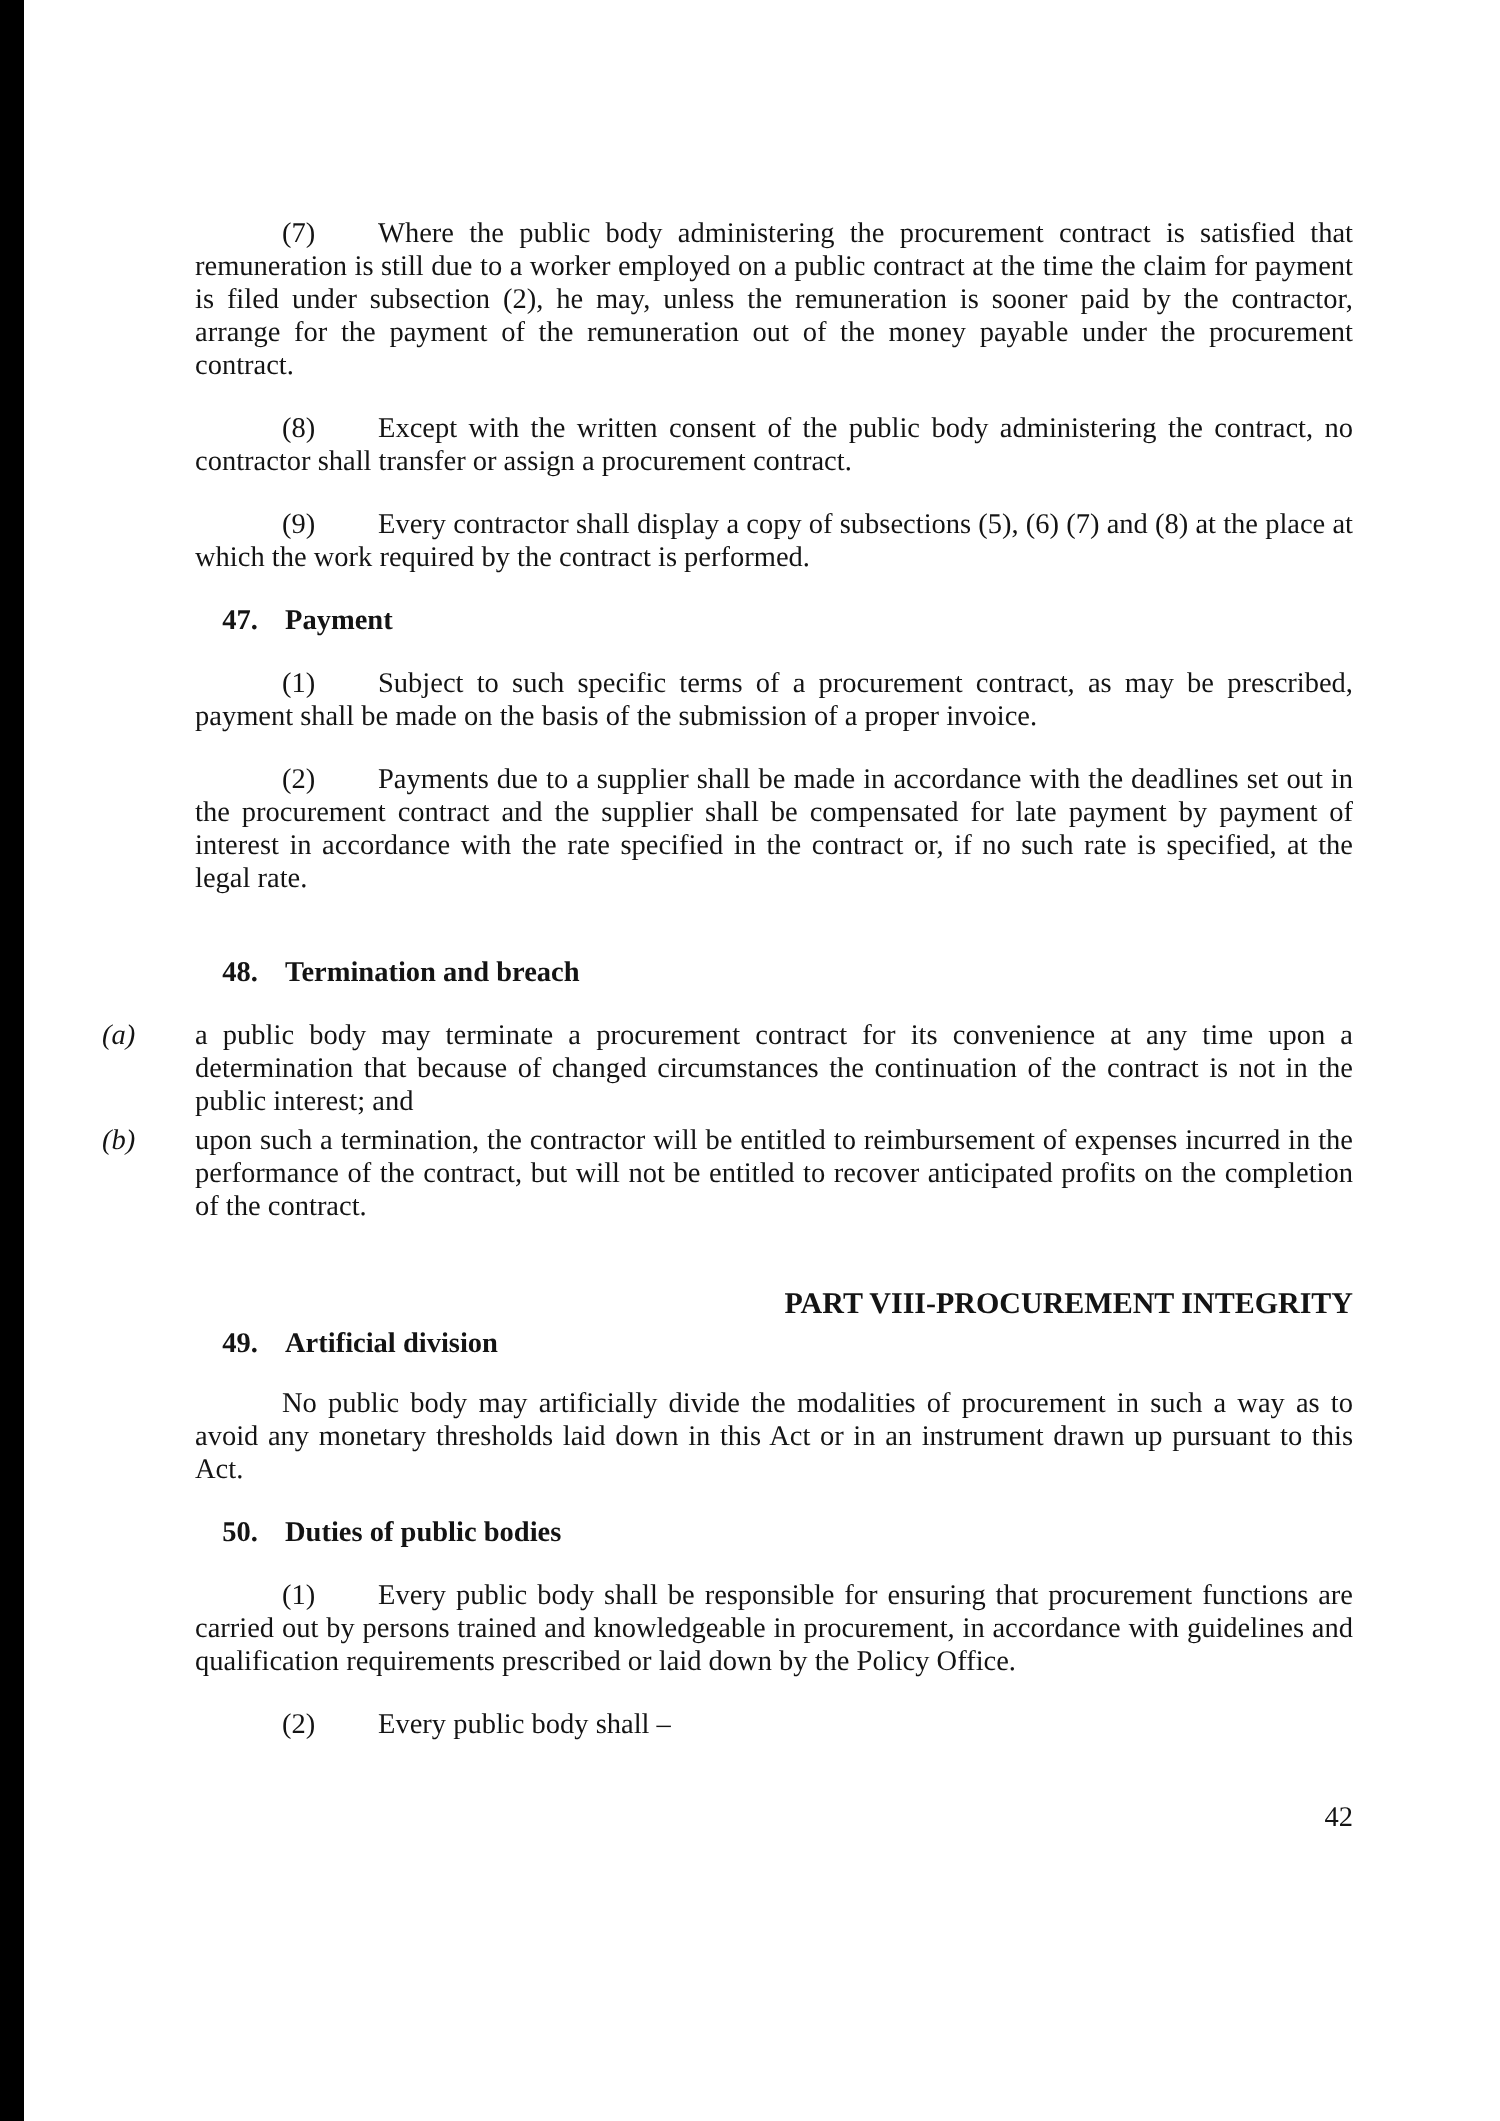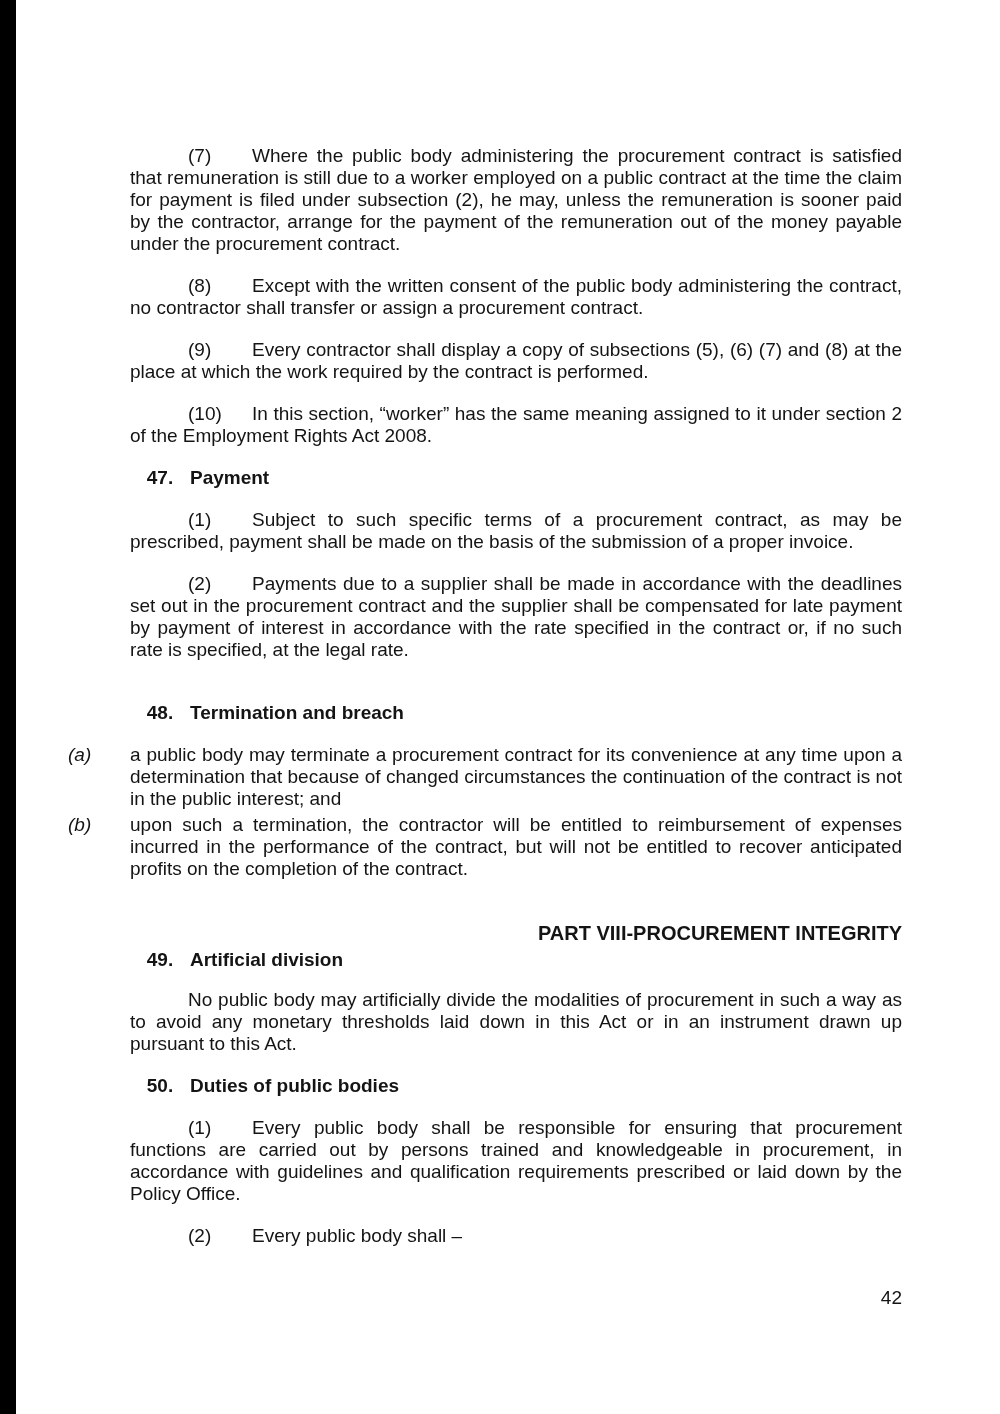--- a/index.html
+++ b/index.html
@@ -2,21 +2,21 @@
 <html><head>
 <meta charset="utf-8">
 <style>
   html, body { margin: 0; padding: 0; background: #ffffff; }
   .page {
     position: relative;
     width: 1000px;
     height: 1414px;
     background: #ffffff;
     overflow: hidden;
-    font-family: Liberation Sans, sans-serif;
+    font-family: Liberation Serif, serif;
     color: #141414;
   }
   .scan-bar {
     position: absolute;
     left: 0; top: 0;
     width: 16px; height: 1414px;
     background: #000000;
   }
   .content {
     position: absolute;
@@ -56,21 +56,20 @@
   <div class="scan-bar"></div>
 
   <div class="content">
 
     <p class="num-para"><span class="plabel">(7)</span><span>Where the public body administering the procurement contract is satisfied that remuneration is still due to a worker employed on a public contract at the time the claim for payment is filed under subsection (2), he may, unless the remuneration is sooner paid by the contractor, arrange for the payment of the remuneration out of the money payable under the procurement contract.</span></p>
 
     <p class="num-para"><span class="plabel">(8)</span><span>Except with the written consent of the public body administering the contract, no contractor shall transfer or assign a procurement contract.</span></p>
 
     <p class="num-para"><span class="plabel">(9)</span><span>Every contractor shall display a copy of subsections (5), (6) (7) and (8) at the place at which the work required by the contract is performed.</span></p>
 
-    <p class="num-para"><span class="plabel">(10)</span><span>In this section, “worker” has the same meaning assigned to it under section 2 of the Employment Rights Act 2008.</span></p>
 
 
     <div class="block sec-heading"><span class="secnum">47.</span><span>Payment</span></div>
 
     <p class="num-para"><span class="plabel">(1)</span><span>Subject to such specific terms of a procurement contract, as may be prescribed, payment shall be made on the basis of the submission of a proper invoice.</span></p>
 
     <p class="num-para gap41"><span class="plabel">(2)</span><span>Payments due to a supplier shall be made in accordance with the deadlines set out in the procurement contract and the supplier shall be compensated for late payment by payment of interest in accordance with the rate specified in the contract or, if no such rate is specified, at the legal rate.</span></p>
 
     <div class="block sec-heading"><span class="secnum">48.</span><span>Termination and breach</span></div>
 

